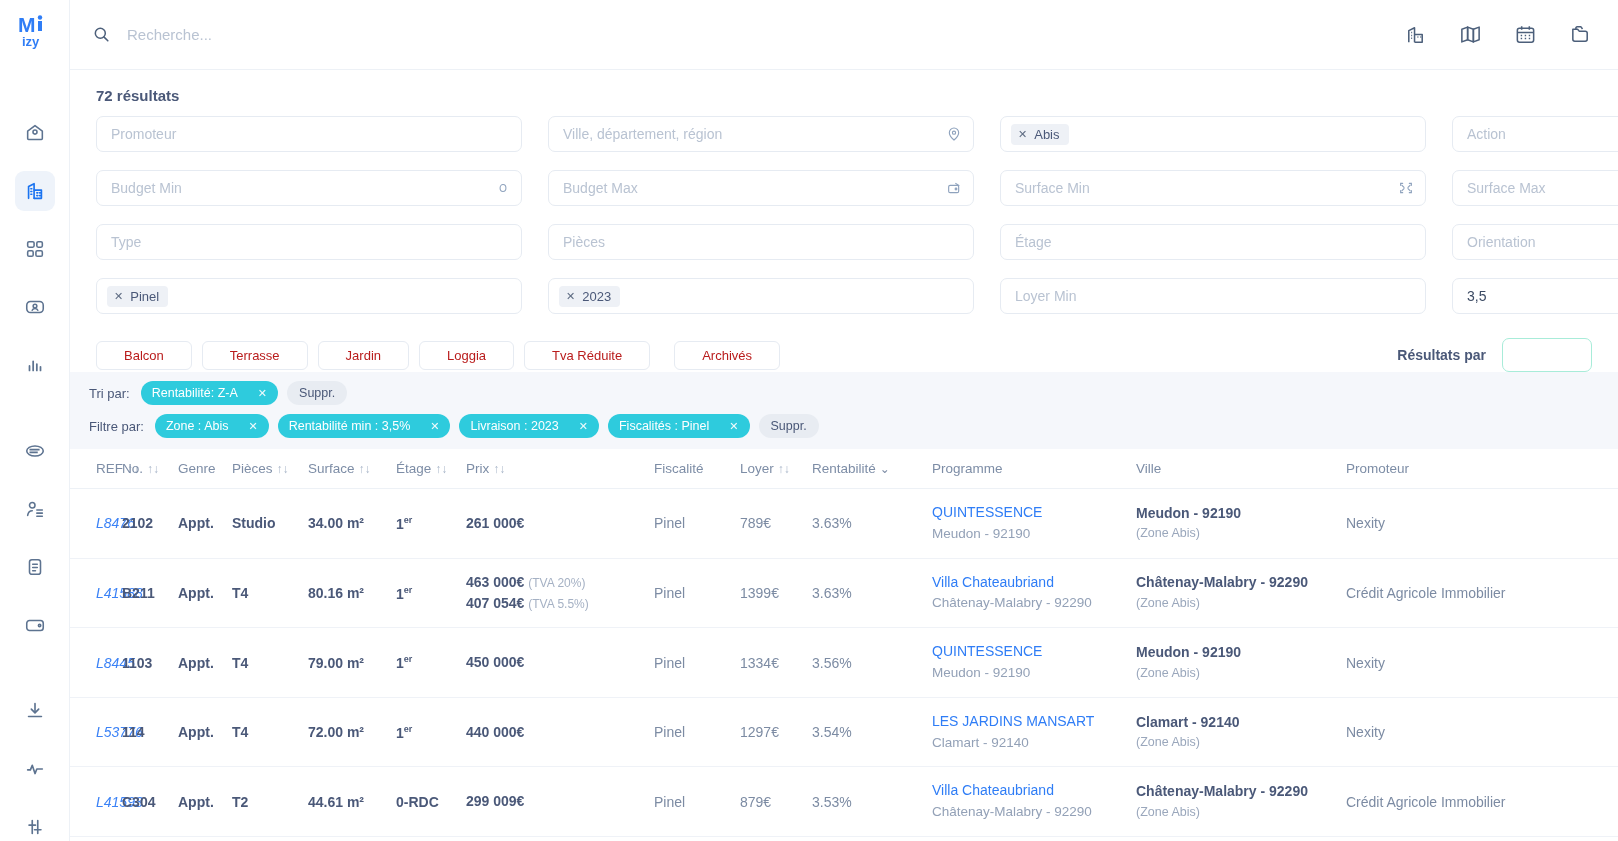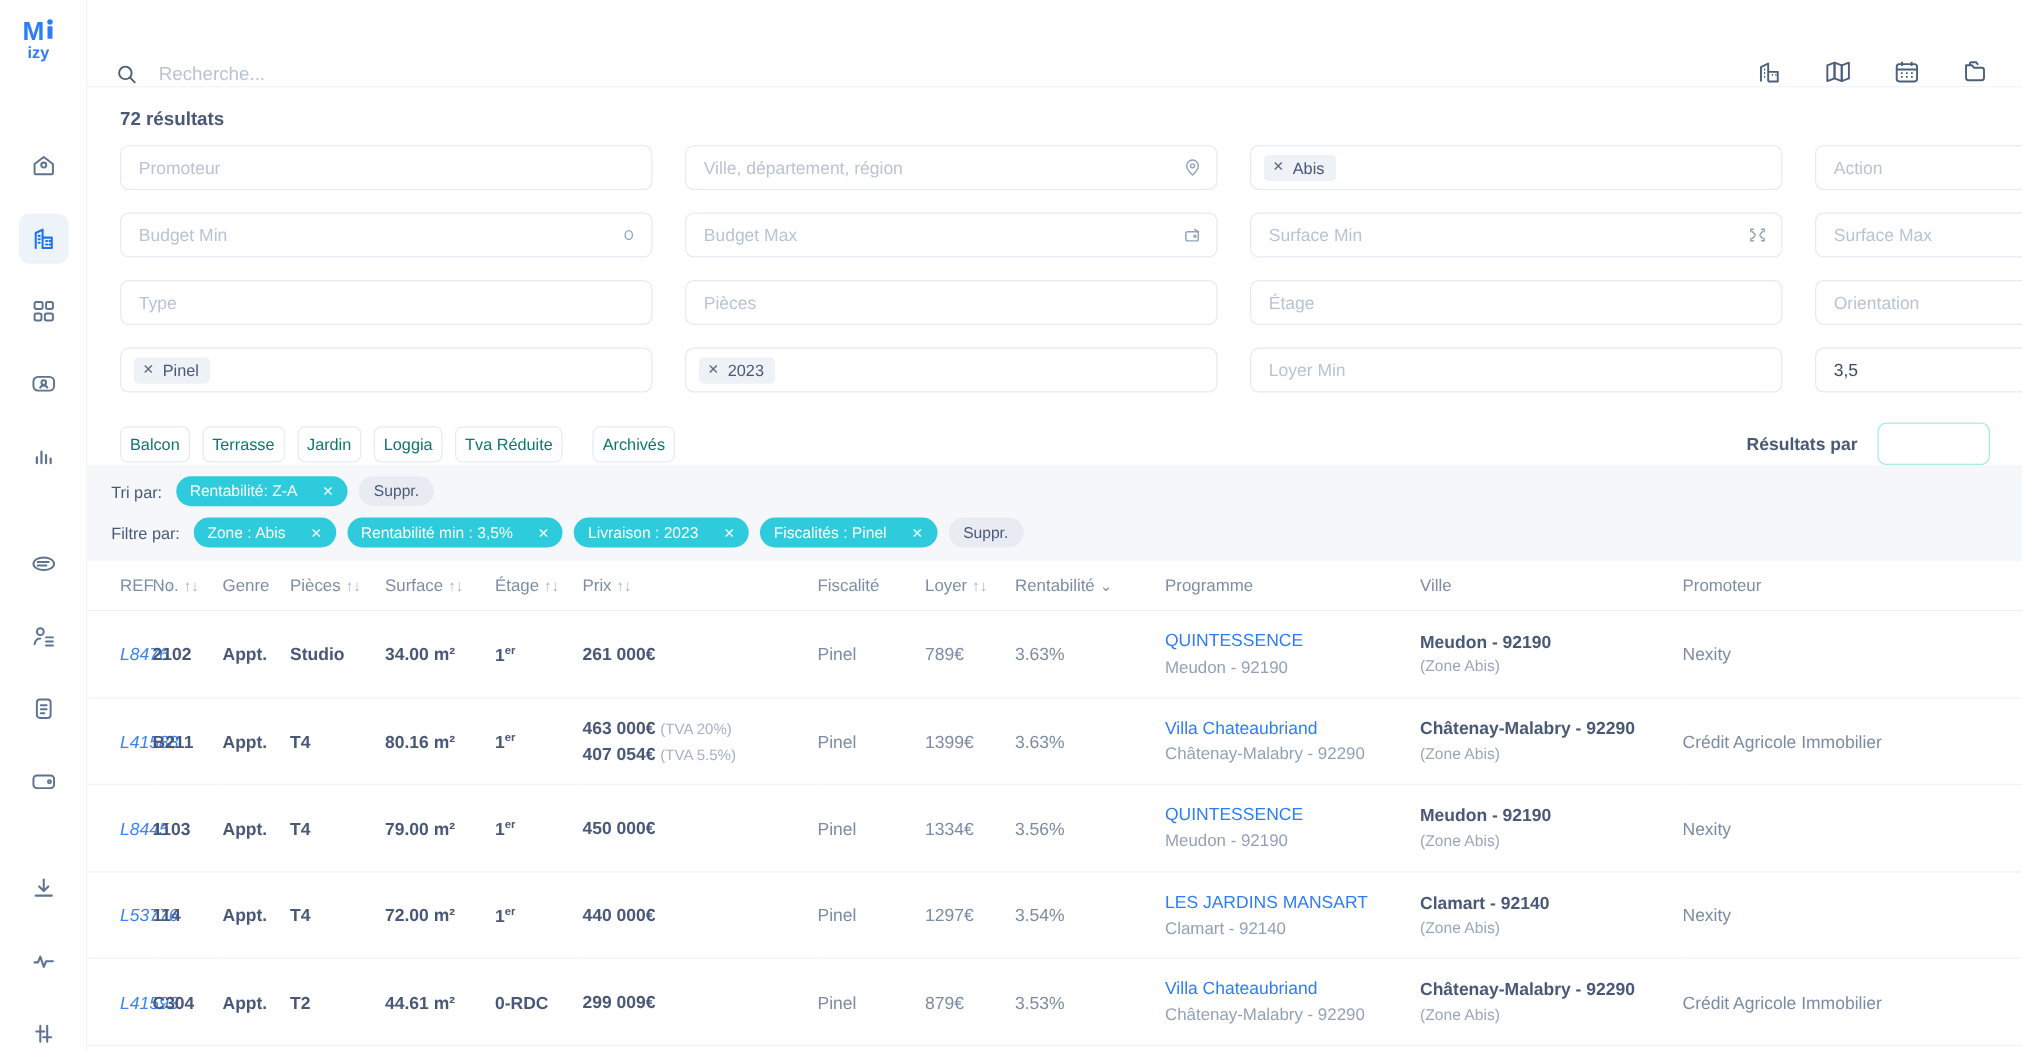--- a/index.html
+++ b/index.html
@@ -32,21 +32,21 @@
   .side-item.active { background: #eef3fa; color: #1a73f0; }
   .side-item svg { display:block; }
   .spacer-flex { flex: 1 1 auto; }
 
   
   .main { flex: 1 1 auto; height: 841px; display: flex; flex-direction: column; min-width: 0; }
 
   .topbar {
     height: 70px; flex: 0 0 70px; background: #fff;
     border-bottom: 1px solid #edf1f6;
-    display: flex; align-items: flex-end; padding: 0 26px 0 22px;
+    display: flex; align-items: center; padding: 0 26px 0 22px;
   }
   .search-wrap { display: flex; align-items: center; gap: 16px; flex: 1 1 auto; }
   .search-icon { color: #4c5f7a; display:flex; }
   .search-input {
     border: 0; outline: 0; font-size: 15px; color: #4c5f7a;
     background: transparent; width: 420px; font-family: inherit;
   }
   .search-input::placeholder { color: #b9c3d2; }
   .top-actions { display: flex; align-items: center; gap: 32px; color: #4c5f7a; }
   .top-actions .ico { cursor: pointer; display:flex; }
@@ -84,21 +84,21 @@
     background: #eef1f6; border-radius: 4px; padding: 3px 9px 3px 7px;
     font-size: 13px; color: #4a5878; display: inline-flex; align-items: center; gap: 7px;
   }
   .ftoken .x { font-size: 11px; color: #5d6b82; cursor: pointer; line-height: 1; }
 
   .toggle-row {
     display: flex; align-items: center; padding: 6px 26px 0 26px; gap: 10px;
   }
   .tgl {
     border: 1px solid #e6ebf2; background: #fff; border-radius: 6px;
-    font-size: 13px; color: #0f766e; padding: 6px 7px; cursor: pointer;
+    font-size: 13px; color: #b91c1c; padding: 6px 27px; cursor: pointer;
     font-family: inherit; white-space: nowrap;
   }
   .tgl.gap-left { margin-left: 14px; }
   .results-per {
     margin-left: auto; display: flex; align-items: center; gap: 16px;
     padding-right: 0;
   }
   .results-per-label { font-size: 14px; font-weight: bold; color: #4a5878; white-space: nowrap; }
   .results-per-input {
     width: 90px; height: 34px; border: 1px solid #a8ecd9; border-radius: 7px;

